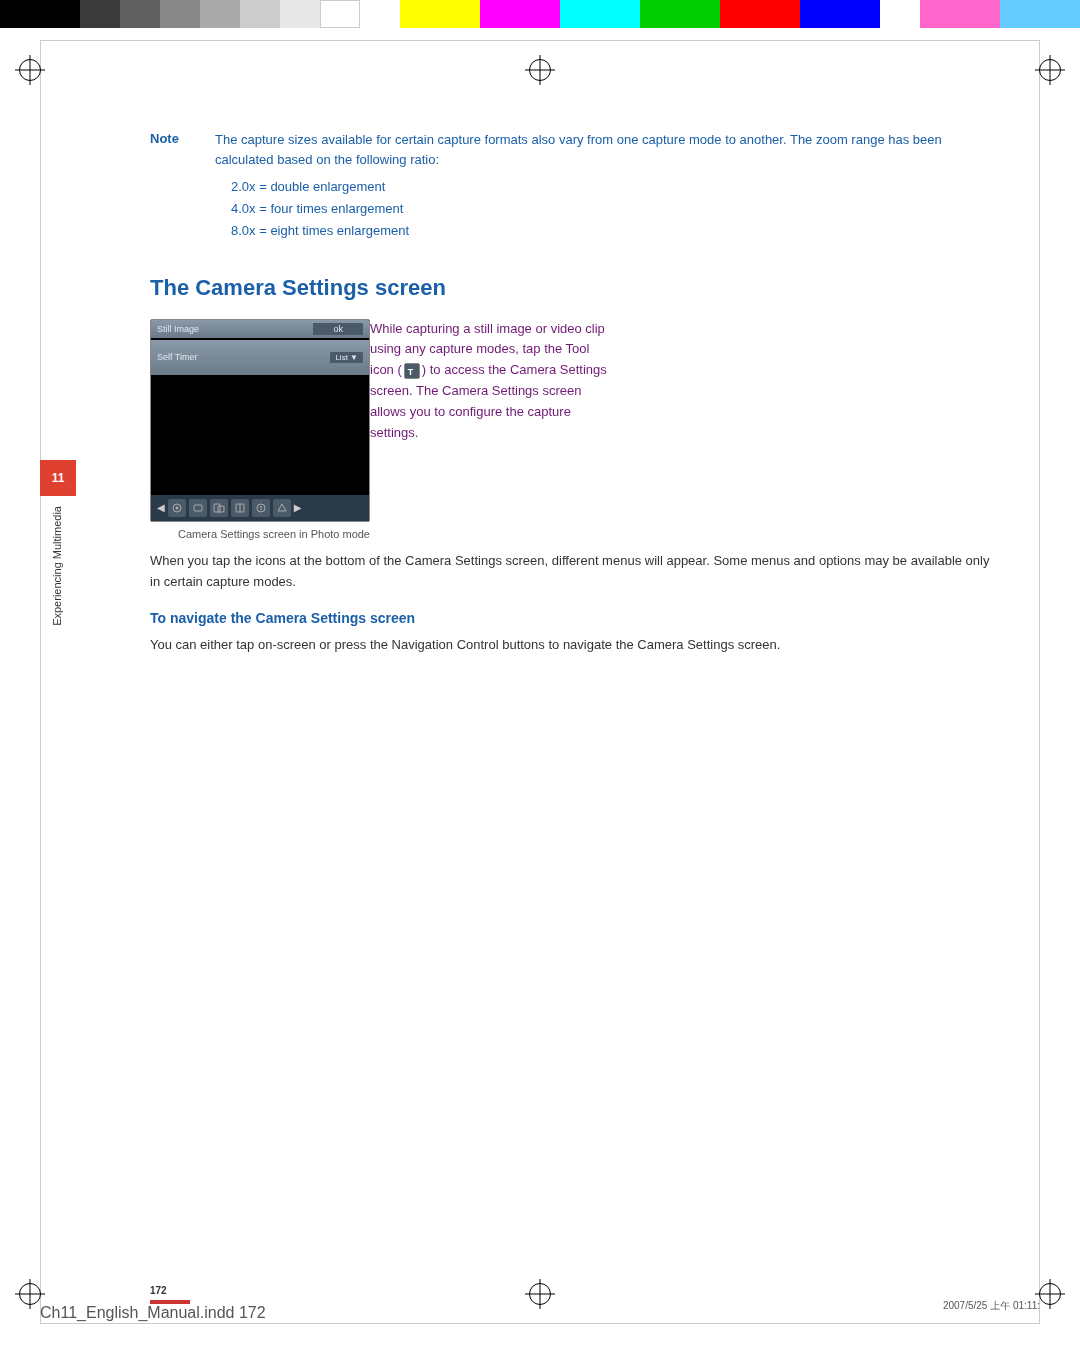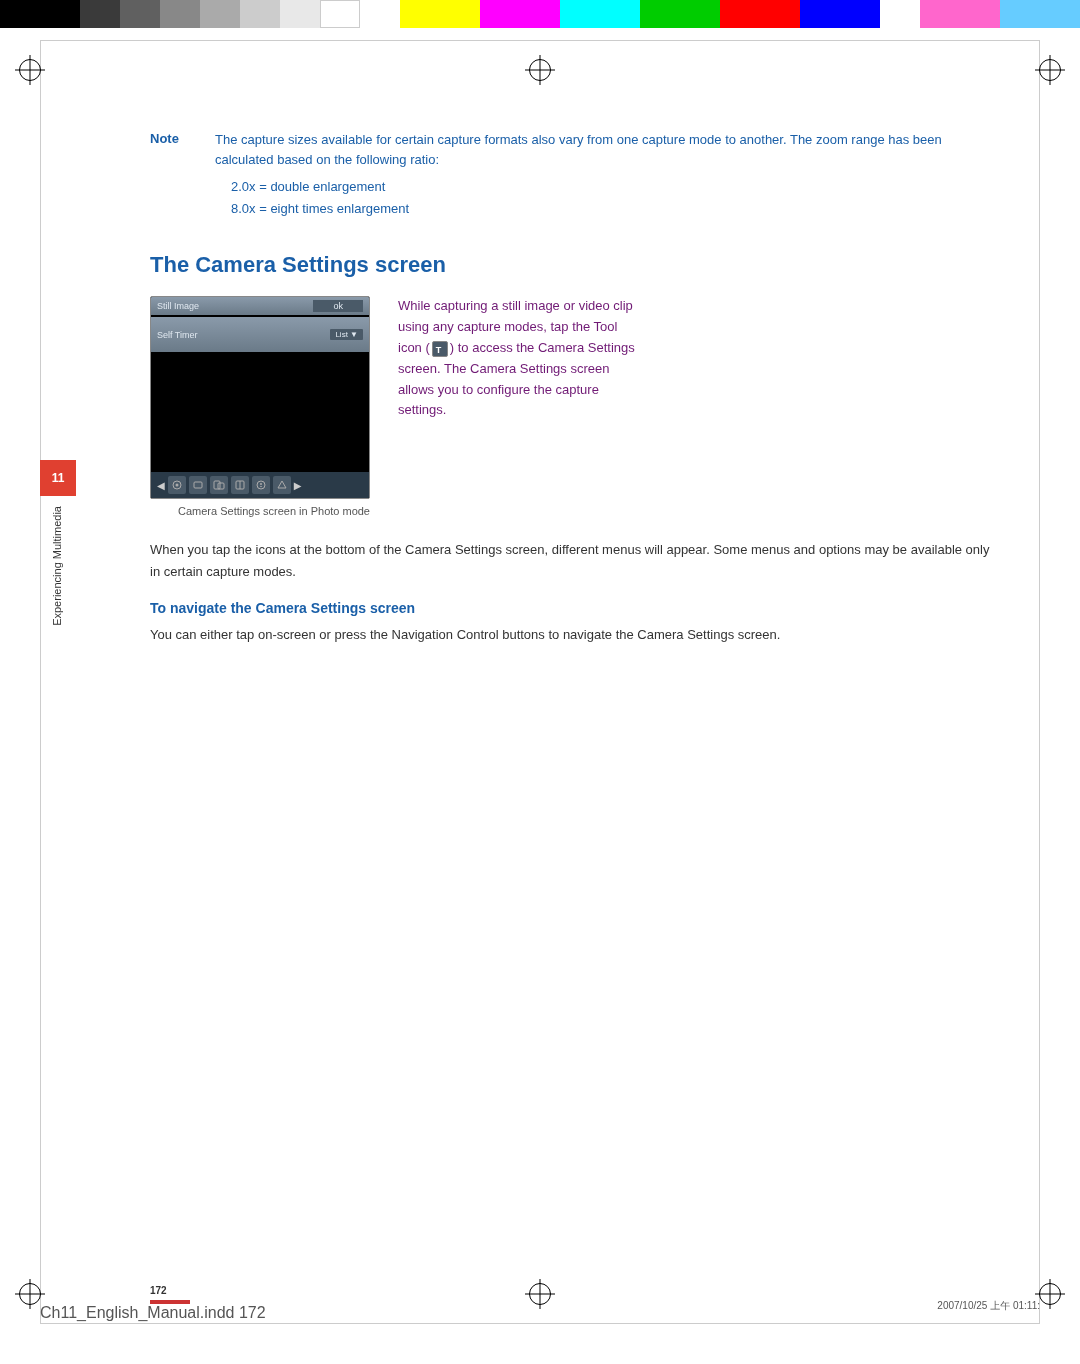--- a/index.html
+++ b/index.html
@@ -128,22 +128,21 @@
       font-size: 22px;
       color: #1a5fa8;
       font-weight: bold;
       margin-bottom: 18px;
       margin-top: 4px;
     }
 
     
     .camera-block {
       display: flex;
-      gap: 28px;
-      margin-bottom: 22px;
+      margin-bottom: 10px;
     }
 
     
     .camera-screenshot {
       min-width: 220px;
       width: 220px;
     }
     .camera-screen {
       width: 220px;
       background: #000;
@@ -416,20 +415,21 @@
 </div>
 
 <div class="main-content">
 
   <div class="note-section">
     <div class="note-label">Note</div>
     <div>
       <div class="note-text">The capture sizes available for certain capture formats also vary from one capture mode to another. The zoom range has been calculated based on the following ratio:</div>
       <div class="note-list">
         <div class="note-list-item">2.0x = double enlargement</div>
+        <div class="note-list-item">4.0x = four times enlargement</div>
         <div class="note-list-item">8.0x = eight times enlargement</div>
       </div>
     </div>
   </div>
 
   <div class="section-heading">The Camera Settings screen</div>
 
   <div class="camera-block">
 
     <div class="camera-screenshot">
@@ -504,14 +504,14 @@
 
 </div>
 
 <div class="page-number-area">
   <div class="page-number">172</div>
   <div class="page-number-bar"></div>
 </div>
 
 <div class="footer-bar">
   <span class="footer-left">Ch11_English_Manual.indd   172</span>
-  <span class="footer-right">2007/10/25   上午 01:11:</span>
+  <span class="footer-right">2007/5/25   上午 01:11:</span>
 </div>
 
 </body></html>

